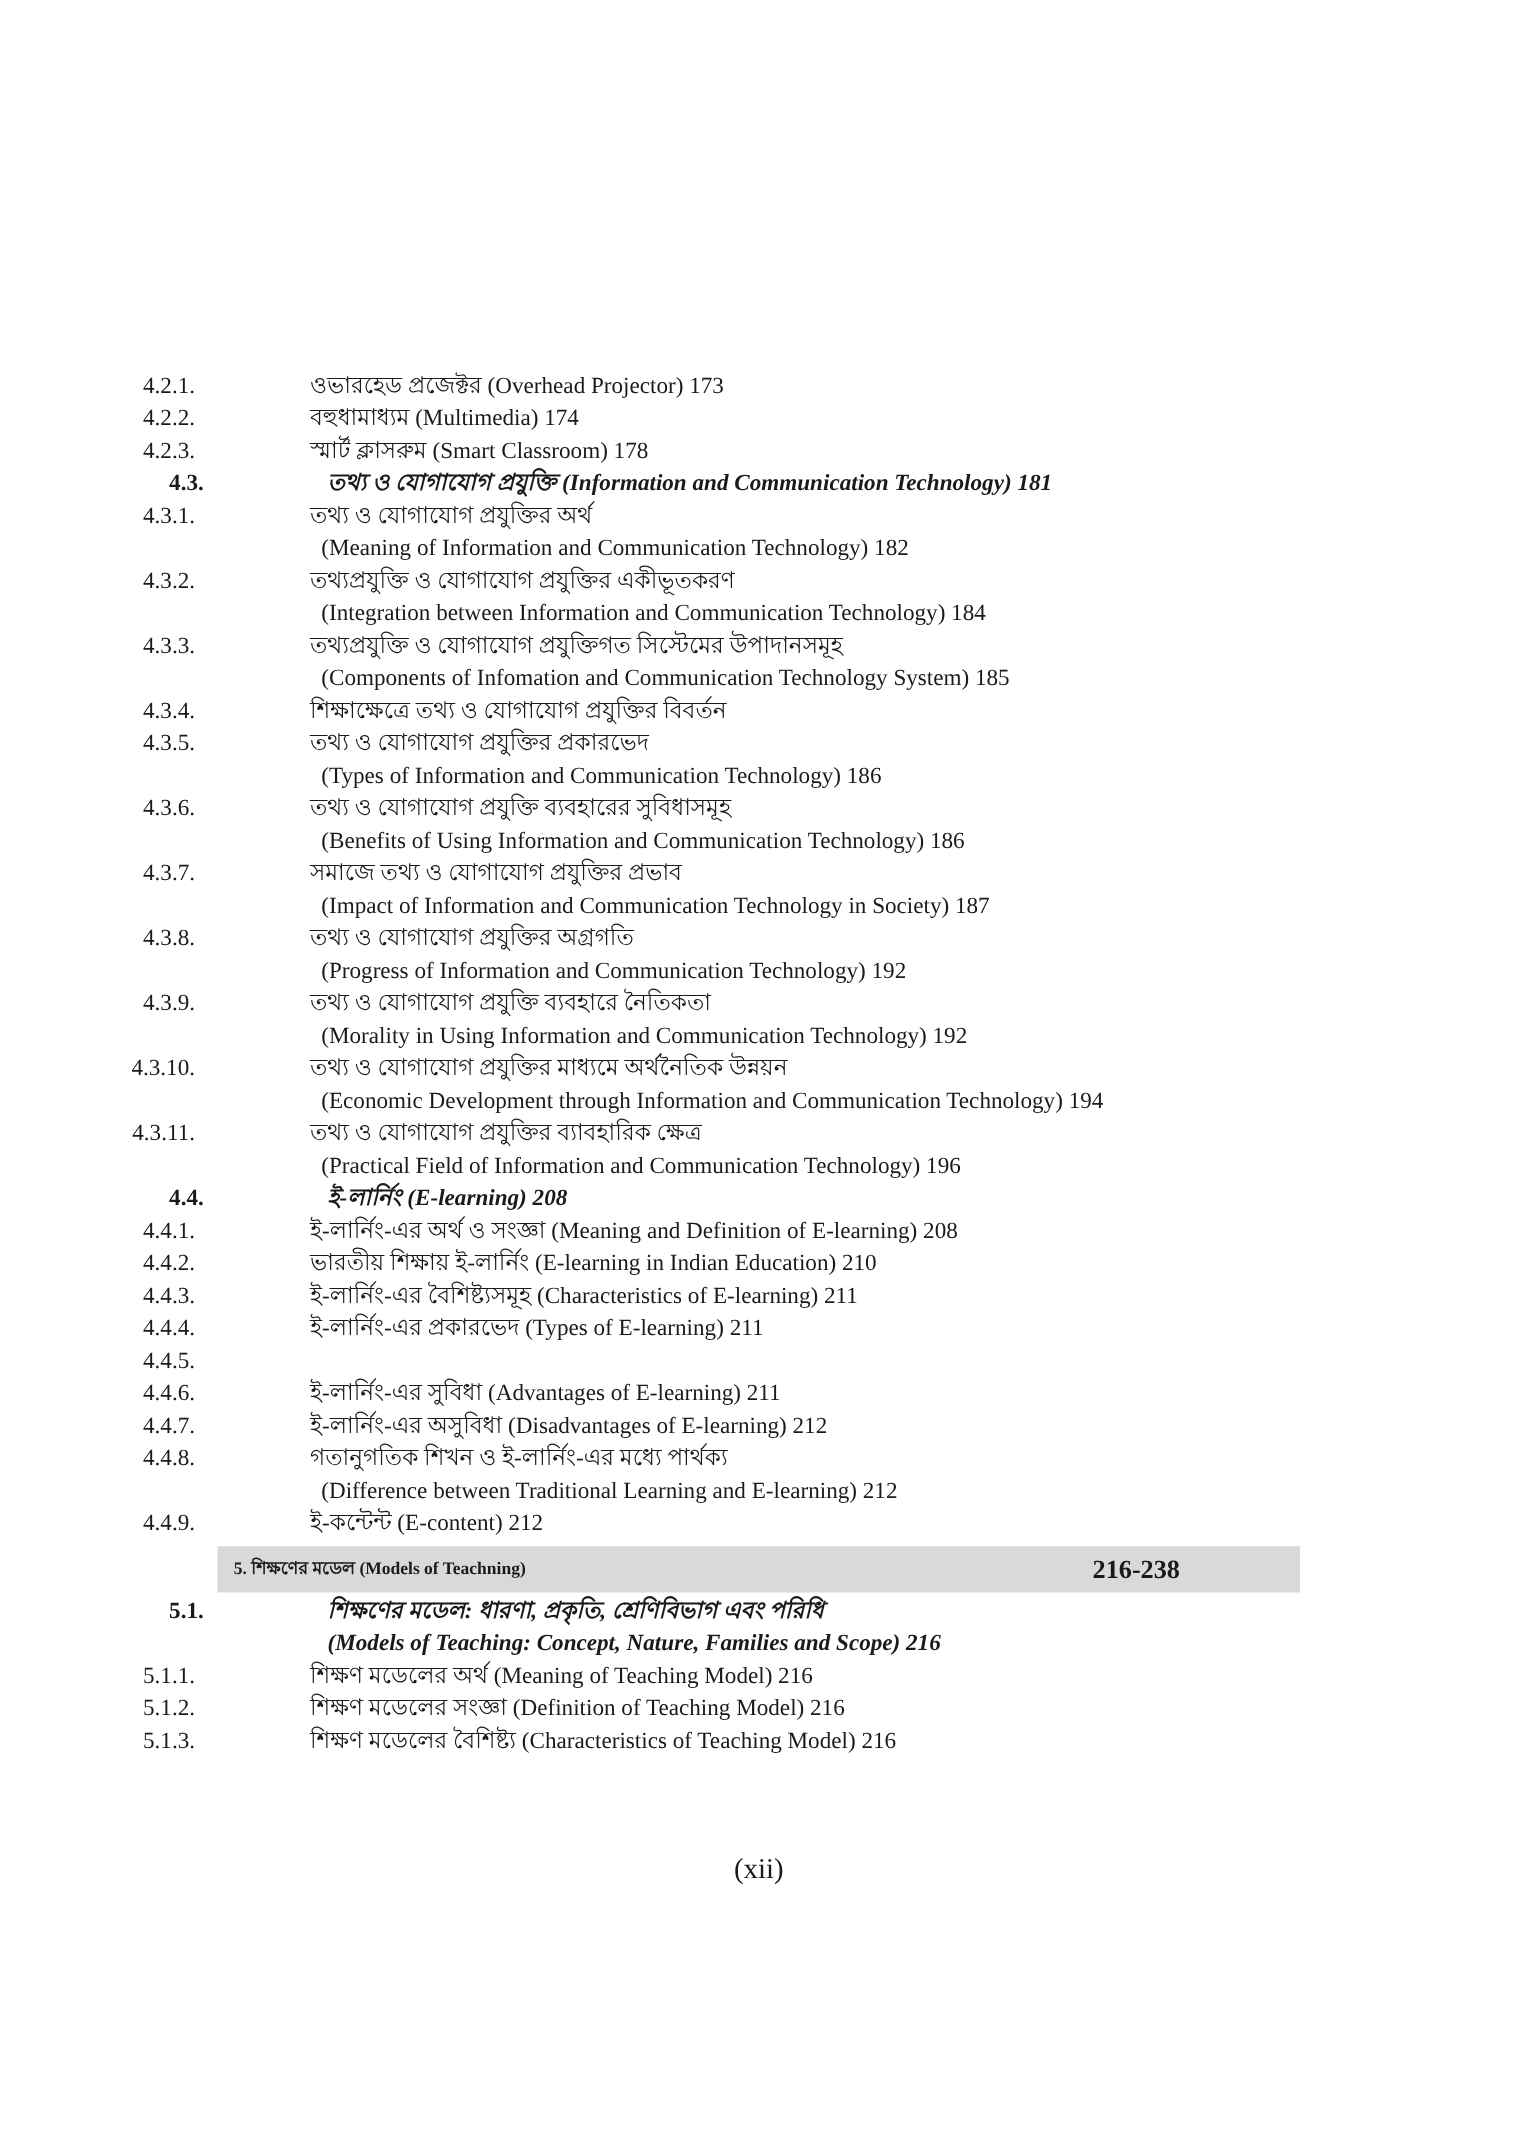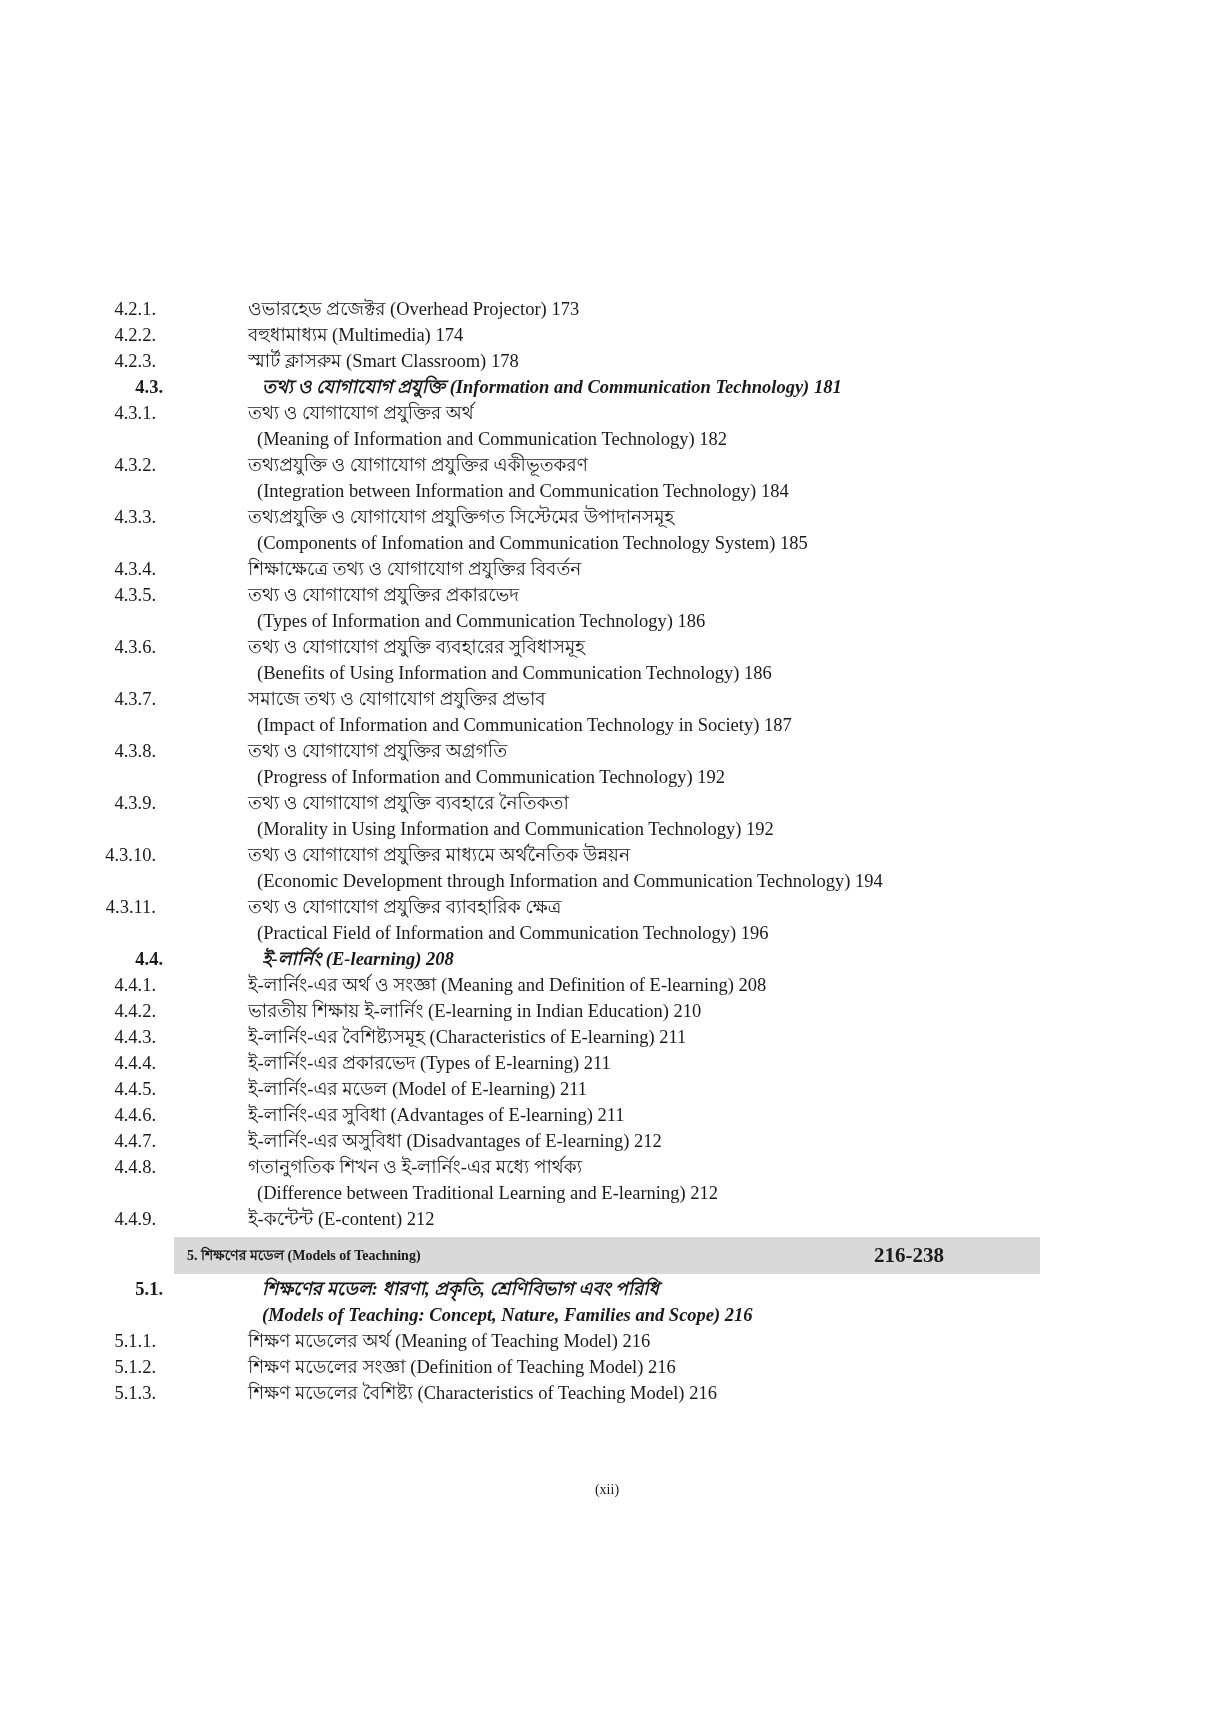--- a/index.html
+++ b/index.html
@@ -10,21 +10,21 @@
   .num { position: absolute; right: calc(1214px - 245px); text-align: right; }
   .txt { position: absolute; left: 248px; }
   .row.sec .num { right: calc(1214px - 252px); font-weight: bold; }
   .row.sec .txt { left: 262px; font-weight: bold; font-style: italic; }
   .row.cont .txt { left: 257px; }
   .row.sec.cont .txt { left: 262px; }
   .chapter { position: relative; height: 37px; margin: 5px 0 2px 0; }
   .chapter .band { position: absolute; left: 174px; width: 866px; top: 0; height: 37px; background: #d9d9d9; }
   .chapter .ctitle { position: absolute; left: 187px; top: 0; line-height: 37px; font-size: 14px; font-weight: bold; }
   .chapter .cpages { position: absolute; right: calc(1214px - 1033px); top: 0; line-height: 37px; font-size: 21px; font-weight: bold; }
-  .footer { position: absolute; top: 1482px; left: 0; width: 1214px; text-align: center; font-size: 14px; }
+  .footer { position: absolute; top: 1482px; left: 0; width: 1214px; text-align: center; font-size: 23px; }
 </style>
 </head>
 <body>
 
 <div class="toc">
   <div id="before">
       <div class="row">
         <span class="num">4.2.1.</span>
         <span class="txt">ওভারহেড প্রজেক্টর (Overhead Projector) 173</span>
       </div>
@@ -129,21 +129,20 @@
       <div class="row">
         <span class="num">4.4.3.</span>
         <span class="txt">ই-লার্নিং-এর বৈশিষ্ট্যসমূহ (Characteristics of E-learning) 211</span>
       </div>
       <div class="row">
         <span class="num">4.4.4.</span>
         <span class="txt">ই-লার্নিং-এর প্রকারভেদ (Types of E-learning) 211</span>
       </div>
       <div class="row">
         <span class="num">4.4.5.</span>
-        <span class="txt">ই-লার্নিং-এর মডেল (Model of E-learning) 211</span>
       </div>
       <div class="row">
         <span class="num">4.4.6.</span>
         <span class="txt">ই-লার্নিং-এর সুবিধা (Advantages of E-learning) 211</span>
       </div>
       <div class="row">
         <span class="num">4.4.7.</span>
         <span class="txt">ই-লার্নিং-এর অসুবিধা (Disadvantages of E-learning) 212</span>
       </div>
       <div class="row">

